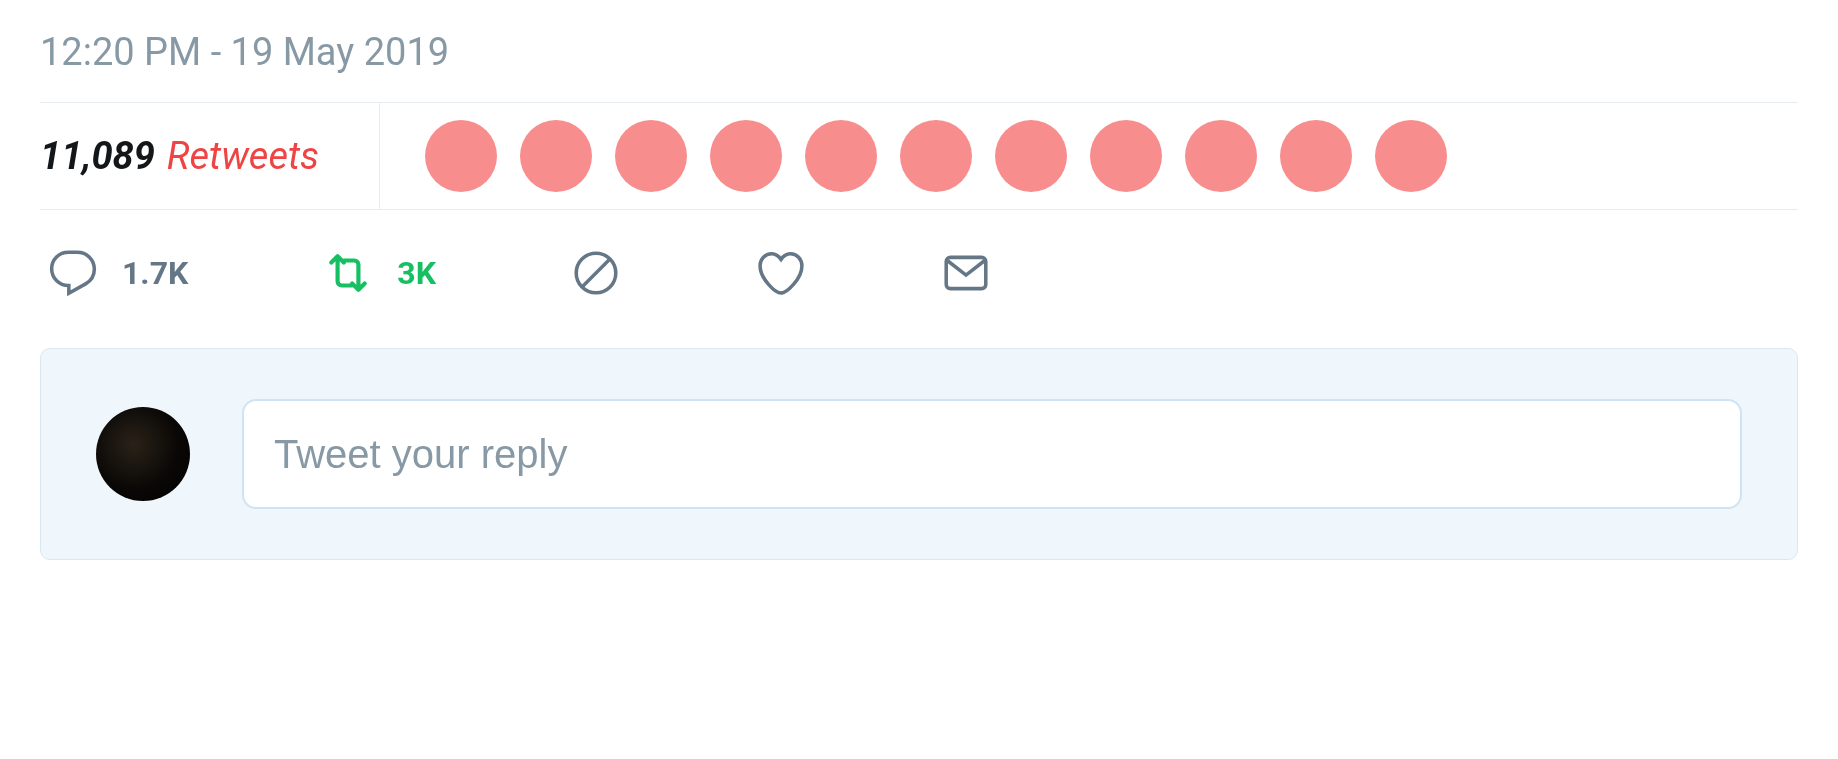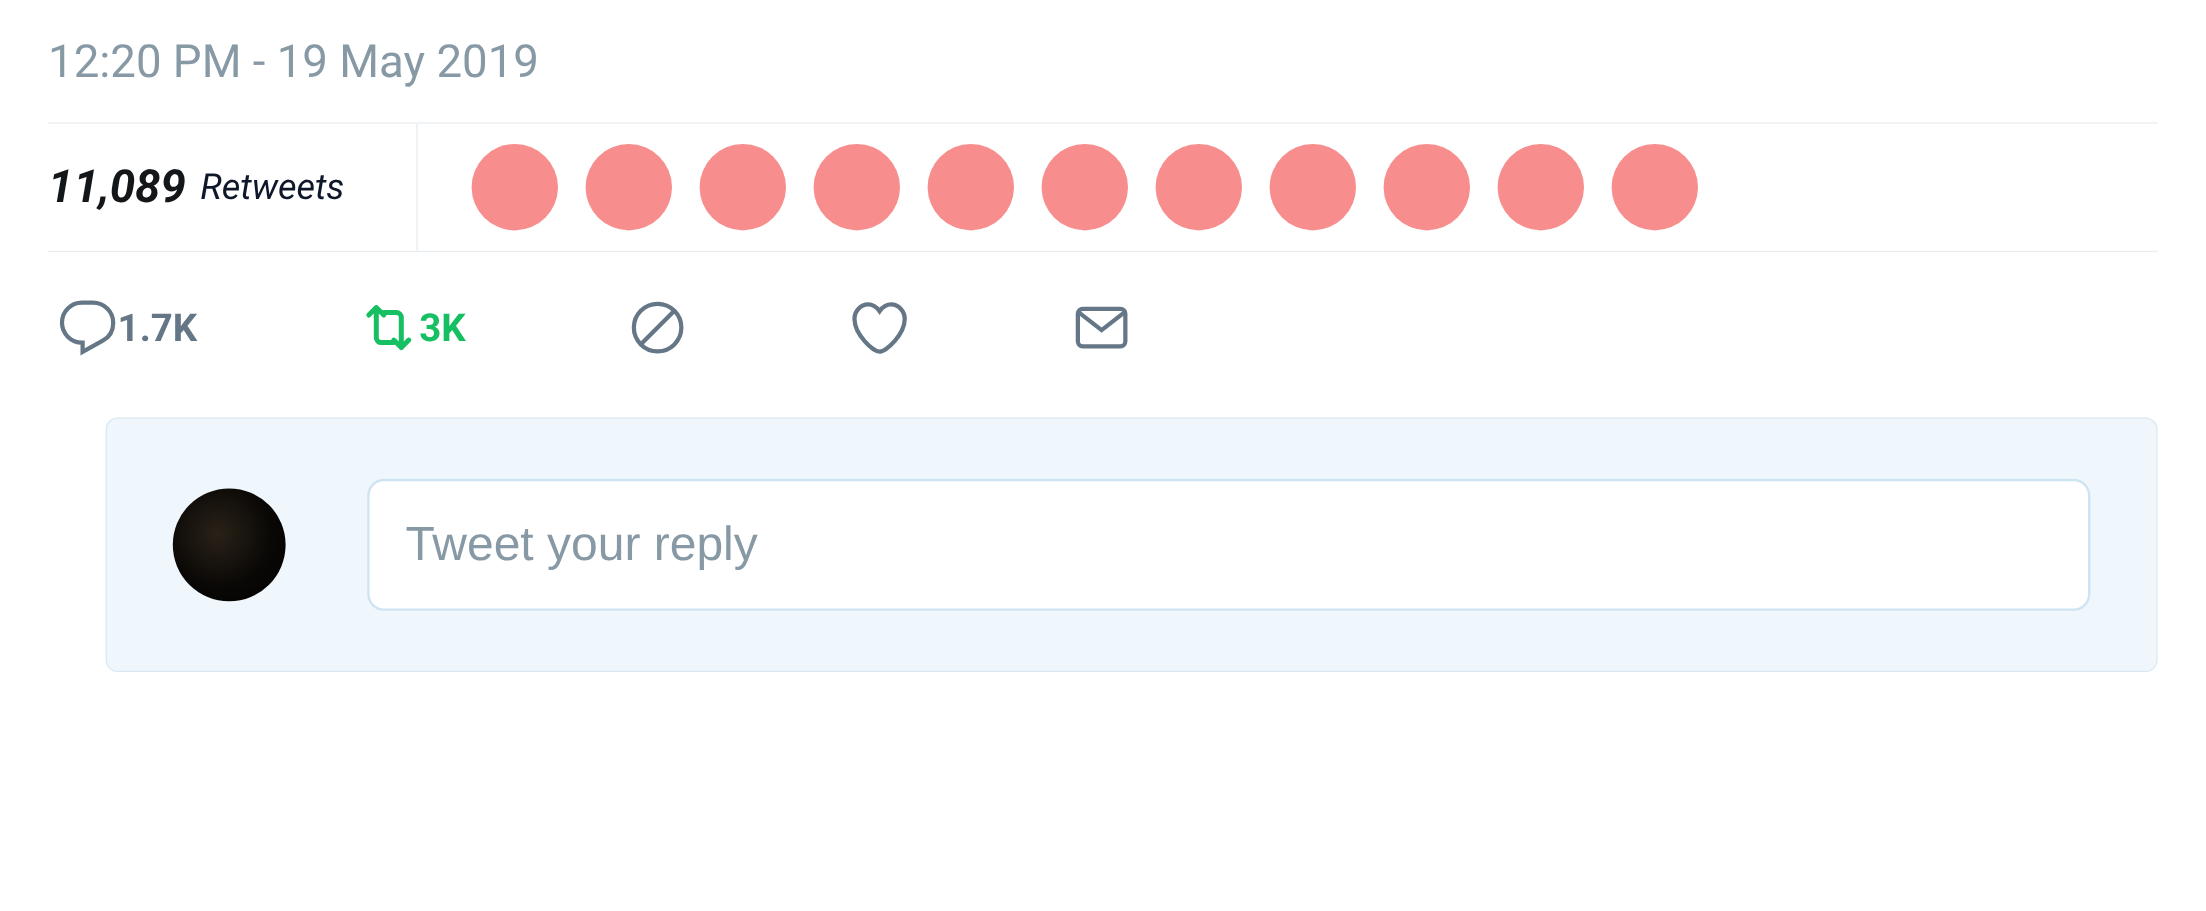--- a/index.html
+++ b/index.html
@@ -35,22 +35,22 @@
       border-right: 1px solid #e6ecf0;
       height: 100%;
       align-items: center;
     }
     .stats-count {
       font-size: 38px;
       font-weight: 700;
       color: #14171a;
     }
     .stats-label {
-      font-size: 30px;
-      color: #0f172a;
+      font-size: 38px;
+      color: #ef4444;
     }
     .avatars {
       display: flex;
       gap: 23px;
       padding-left: 45px;
     }
     .avatar-dot {
       width: 72px;
       height: 72px;
       border-radius: 50%;
@@ -58,20 +58,21 @@
     }
     .actions {
       display: flex;
       align-items: center;
       gap: 135px;
       padding: 38px 0 38px 8px;
     }
     .action-item {
       display: flex;
       align-items: center;
+      gap: 24px;
       cursor: pointer;
     }
     .action-icon-svg {
       width: 50px;
       height: 50px;
       display: block;
     }
     .action-count {
       font-size: 32px;
       font-weight: 700;
@@ -80,23 +81,22 @@
     .action-count.green {
       color: #17bf63;
     }
     .reply-box {
       background: #f0f7fc;
       border: 1px solid #d9e7f2;
       border-radius: 10px;
       padding: 50px 55px;
       display: flex;
       align-items: center;
-      gap: 68px;
+      gap: 52px;
       margin-top: 12px;
-      margin-left: 48px;
     }
     .user-avatar {
       width: 94px;
       height: 94px;
       border-radius: 50%;
       background: radial-gradient(circle at 40% 40%, #2a2218 0%, #0a0806 55%, #000000 100%);
       flex-shrink: 0;
     }
     .reply-input {
       flex: 1;

